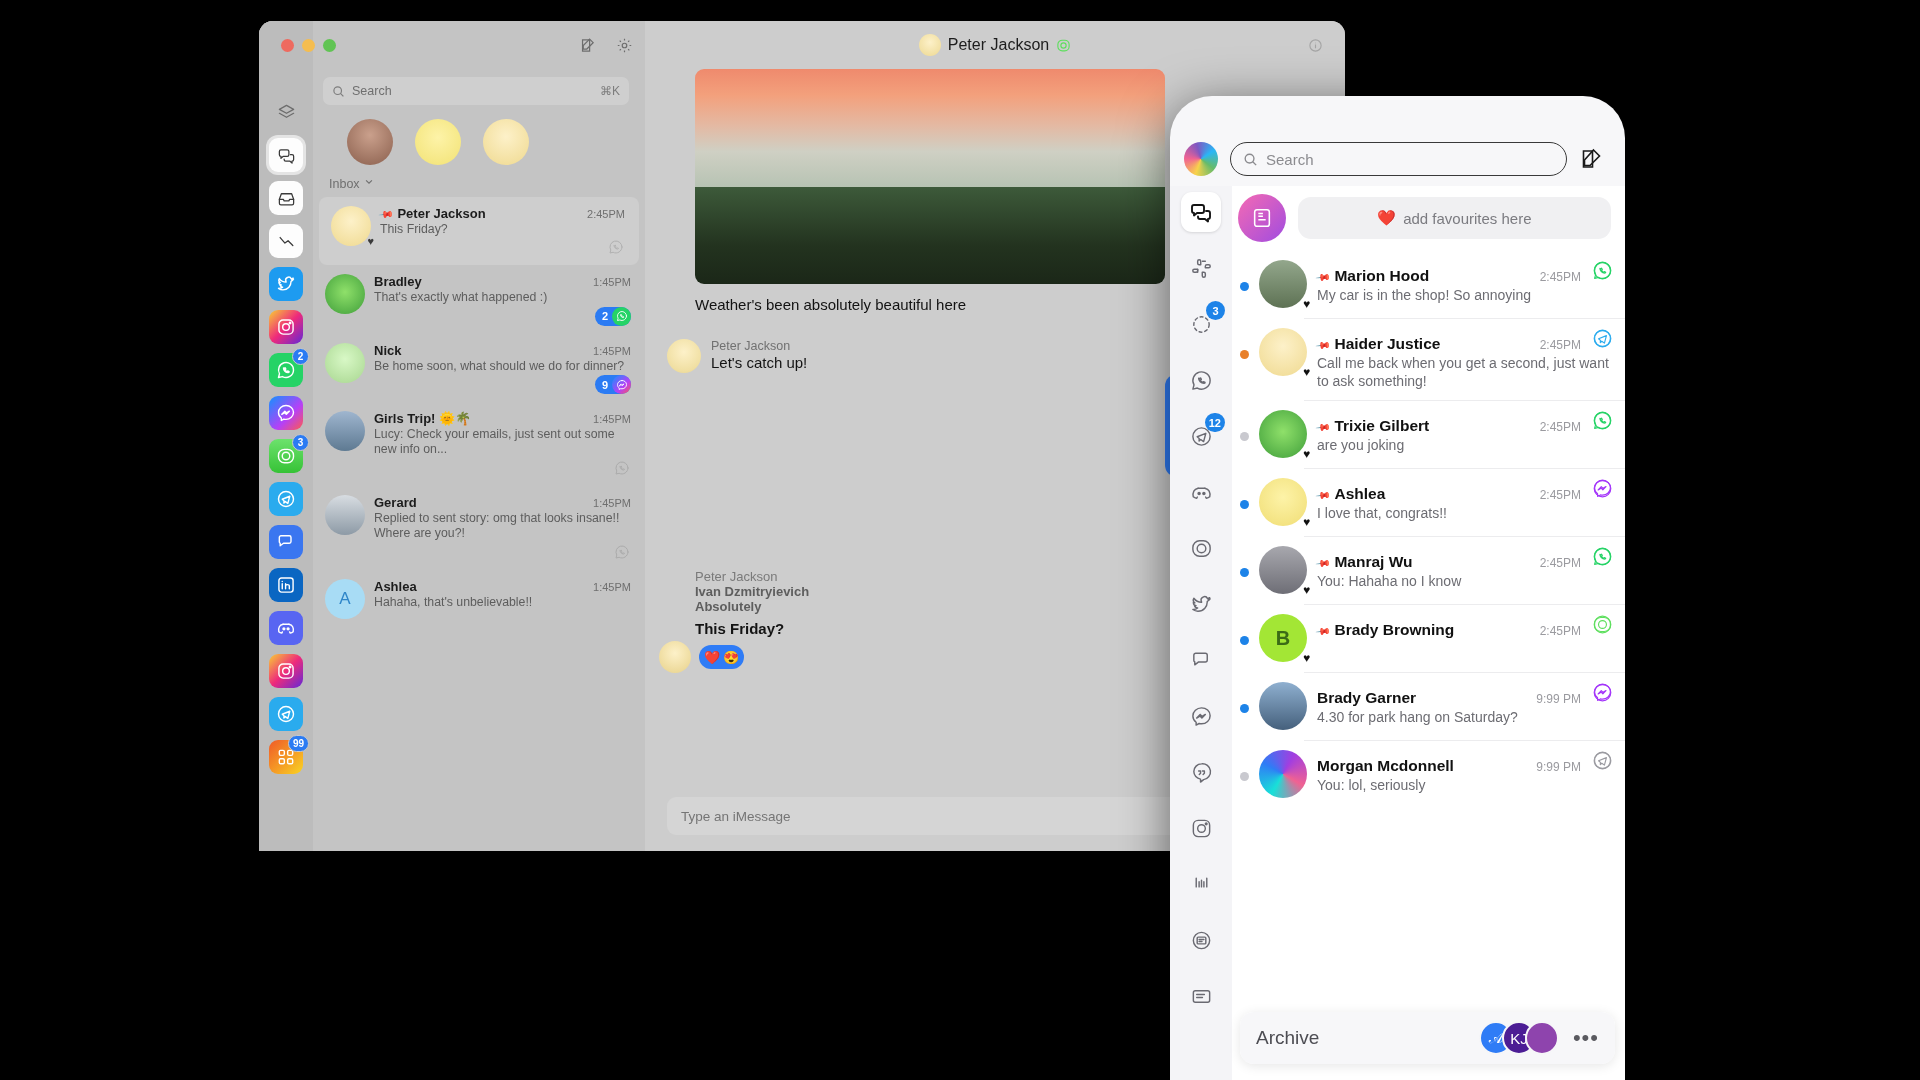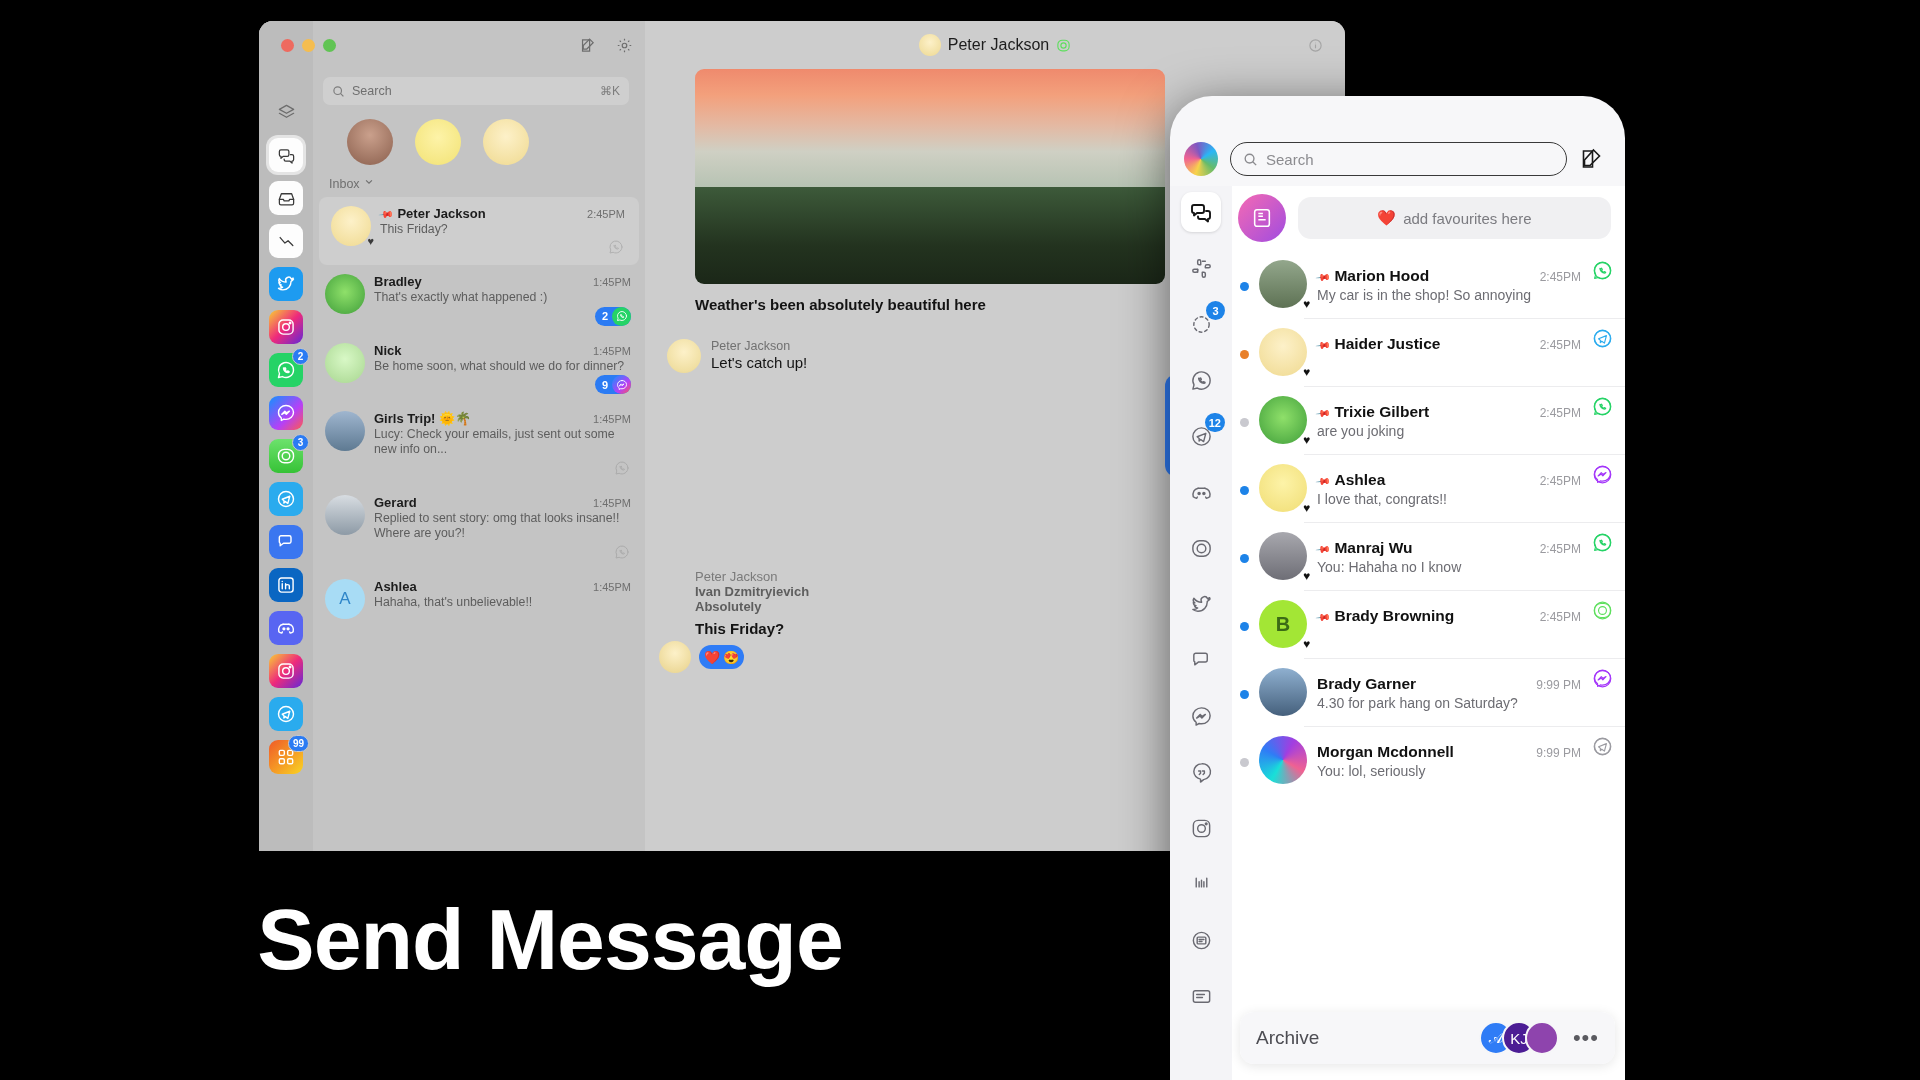--- a/index.html
+++ b/index.html
@@ -92,21 +92,21 @@
   
   .dw-chat { flex: 1; background: #cdcdcd; position: relative; display: flex; flex-direction: column; }
   .chat-head { height: 48px; display: flex; align-items: center; justify-content: center; gap: 7px; position: relative; }
   .chat-head .av { width: 22px; height: 22px; border-radius: 50%; overflow:hidden; }
   .chat-head .nm { font-size: 16px; color: #1d1d1d; }
   .chat-info { position: absolute; right: 22px; color: #9a9a9a; font-size: 15px; }
   .chat-body { flex: 1; padding: 0 22px; position: relative; overflow: hidden; }
   .photo { width: 470px; height: 215px; border-radius: 9px; overflow: hidden; margin-left: 28px; }
   .photo .sky { height: 55%; background: linear-gradient(180deg,#ef8a6d 0%,#f3a07c 22%,#e4b9a3 48%,#cfd0c4 70%,#b7c3b3 100%); position: relative; }
   .photo .trees { height: 45%; background: linear-gradient(180deg,#3d5a3a,#23331f 60%,#1b2718); }
-  .bubble-in-text { margin: 12px 0 8px 28px; font-size: 15px; color: #131313; font-weight: bold; }
+  .bubble-in-text { margin: 12px 0 8px 28px; font-size: 15px; color: #131313; }
   .msg-row { display: flex; gap: 10px; margin-top: 26px; margin-left: 0px; }
   .msg-av { width: 34px; height: 34px; border-radius: 50%; overflow: hidden; flex: 0 0 auto; }
   .msg-sender { font-size: 12.5px; color: #717171; }
   .msg-text { font-size: 15px; color: #141414; margin-top: 1px; }
   .bubble-out {
     position: absolute; right: -10px; top: 305px;
     width: 190px; background: #2f7cf6; border-radius: 12px;
     padding: 9px 12px 8px 12px; color: #fff;
   }
   .bubble-out .q1 { font-size: 12.3px; color: #cfe0fd; }
@@ -507,20 +507,23 @@
           <div class="thread-foot">
             <div class="thread-av" style="background:radial-gradient(circle at 50% 38%,#fdf1c9,#e7d189);"></div>
             <div class="react-pill">
               <span>❤️</span>
               <span>😍</span>
             </div>
           </div>
         </div>
       </div>
 
+      <div class="composer">
+        <span>Type an iMessage</span>
+      </div>
     </div>
   </div>
 
   <div class="phone">
     <div class="ph-top">
       <div class="ph-avatar"></div>
       <div class="ph-search">
         <svg width="15" height="15" viewBox="0 0 24 24" fill="none" stroke="#8b8b8f" stroke-width="2.2">
             <circle cx="10.5" cy="10.5" r="7"></circle>
             <path d="M15.6 15.6L21 21"></path>
@@ -682,20 +685,21 @@
                   <span class="ph-name">Haider Justice</span>
                   <span class="ph-time">2:45PM</span>
                   <span class="ph-svc">
                     <svg width="21" height="21" viewBox="0 0 24 24" fill="none" stroke="#2aabee" stroke-width="1.3" stroke-linecap="round" stroke-linejoin="round">
                       <circle cx="12" cy="12" r="9.5"></circle>
                       <circle cx="12" cy="12" r="9"></circle>
                       <path d="M7.5 12.3l9-3.6-2.3 8.6-3-2.2-1.7 1.6.1-2.6z"></path>
                     </svg>
                   </span>
                 </div>
+                <div class="ph-prev">Call me back when you get a second, just want to ask something!</div>
               </div>
             </div>
             <div class="ph-row">
               <div class="dot" style="background: rgb(201, 201, 207);"></div>
               <div class="ph-av">
                 <div class="inner" style="background: radial-gradient(circle at 50% 45%, rgb(143, 224, 106), rgb(63, 158, 58));"></div>
                 <span class="ph-heart">♥</span>
               </div>
               <div class="ph-body">
                 <div class="ph-top-line">
@@ -826,14 +830,13 @@
       <div class="archive-label">Archive</div>
       <div class="archive-right" id="phArch">
           <div class="stack-av" style="background: rgb(47, 124, 246);">𝒜</div>
           <div class="stack-av" style="background: #4c1d95;">KJ</div>
           <div class="stack-av" style="background: rgb(142, 68, 173);"></div>
         </div>
       <div class="ellipsis">•••</div>
     </div>
   </div>
 
-  <div class="caption">Send Message</div>
 </div>
 
 </body></html>

